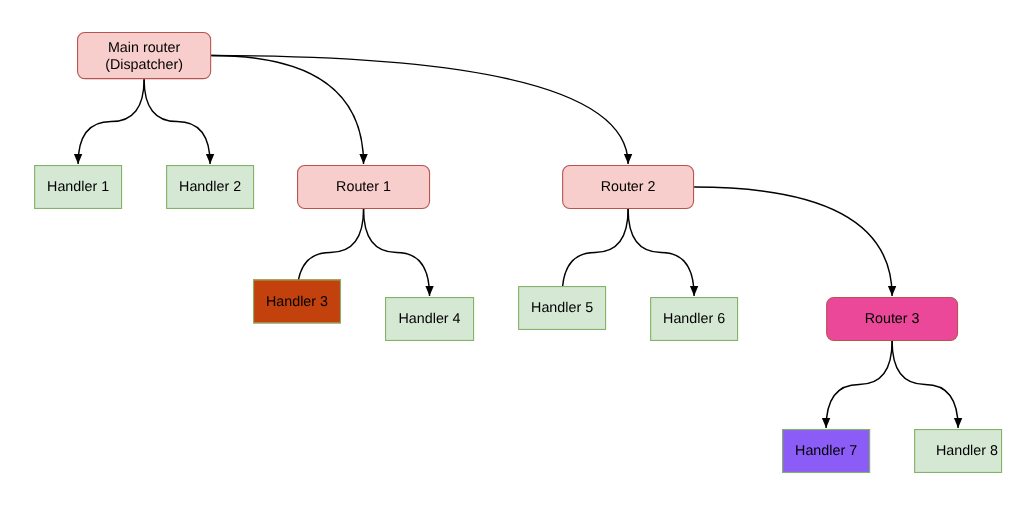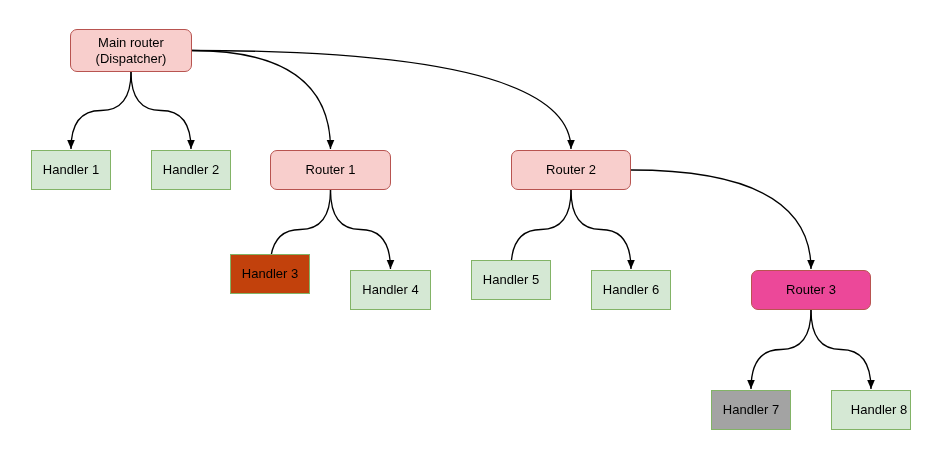--- a/index.html
+++ b/index.html
@@ -74,16 +74,16 @@
 (Dispatcher)</span></div>
       <div class="node handler" style="left: 31px; top: 150px; width: 80px; height: 40px; background: rgb(213, 232, 212); border: 1px solid rgb(130, 179, 102);"><span>Handler 1</span></div>
       <div class="node handler" style="left: 151px; top: 150px; width: 80px; height: 40px; background: rgb(213, 232, 212); border: 1px solid rgb(130, 179, 102); justify-content: center;"><span>Handler 2</span></div>
       <div class="node router" style="left: 270px; top: 150px; width: 121px; height: 40px; background: rgb(248, 206, 204); border: 1px solid rgb(184, 84, 80);"><span>Router 1</span></div>
       <div class="node router" style="left: 511px; top: 150px; width: 120px; height: 40px; background: rgb(248, 206, 204); border: 1px solid rgb(184, 84, 80);"><span>Router 2</span></div>
       <div class="node handler" style="left: 230px; top: 254px; width: 80px; height: 40px; background: #c2410c; border: 1px solid rgb(130, 179, 102);"><span>Handler 3</span></div>
       <div class="node handler" style="left: 350px; top: 270px; width: 81px; height: 40px; background: rgb(213, 232, 212); border: 1px solid rgb(130, 179, 102);"><span>Handler 4</span></div>
       <div class="node handler" style="left: 471px; top: 260px; width: 80px; height: 40px; background: rgb(213, 232, 212); border: 1px solid rgb(130, 179, 102);"><span>Handler 5</span></div>
       <div class="node handler" style="left: 591px; top: 270px; width: 80px; height: 40px; background: rgb(213, 232, 212); border: 1px solid rgb(130, 179, 102);"><span>Handler 6</span></div>
       <div class="node router" style="left: 751px; top: 270px; width: 120px; height: 40px; background: #ec4899; border: 1px solid rgb(184, 84, 80);"><span>Router 3</span></div>
-      <div class="node handler" style="left: 711px; top: 390px; width: 80px; height: 40px; background: #a3a3a3; border: 1px solid rgb(130, 179, 102);"><span>Handler 7</span></div>
+      <div class="node handler" style="left: 711px; top: 390px; width: 80px; height: 40px; background: #8b5cf6; border: 1px solid rgb(130, 179, 102);"><span>Handler 7</span></div>
       <div class="node handler" style="left: 831px; top: 390px; width: 80px; height: 40px; background: rgb(213, 232, 212); border: 1px solid rgb(130, 179, 102); padding-left: 16px;"><span>Handler 8</span></div>
     </div>
 </div>
 
 </body></html>

